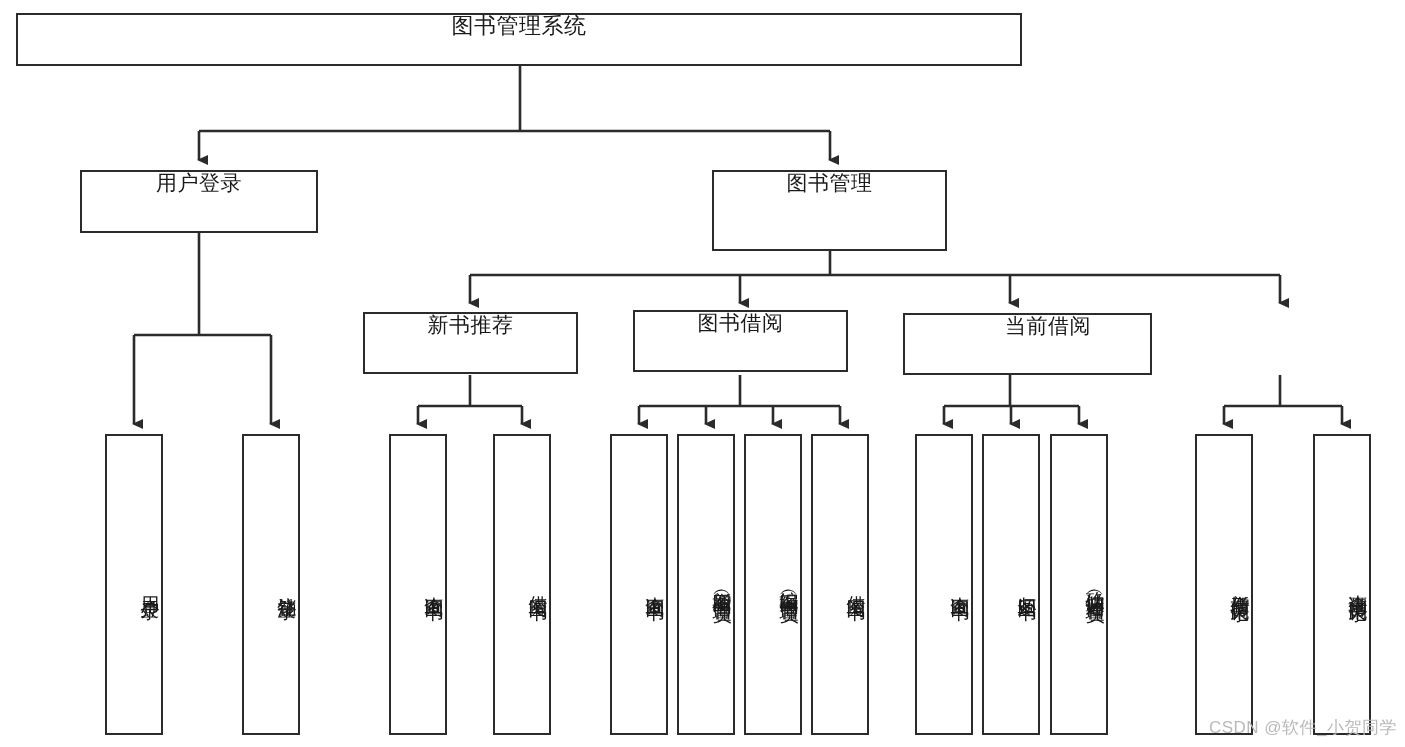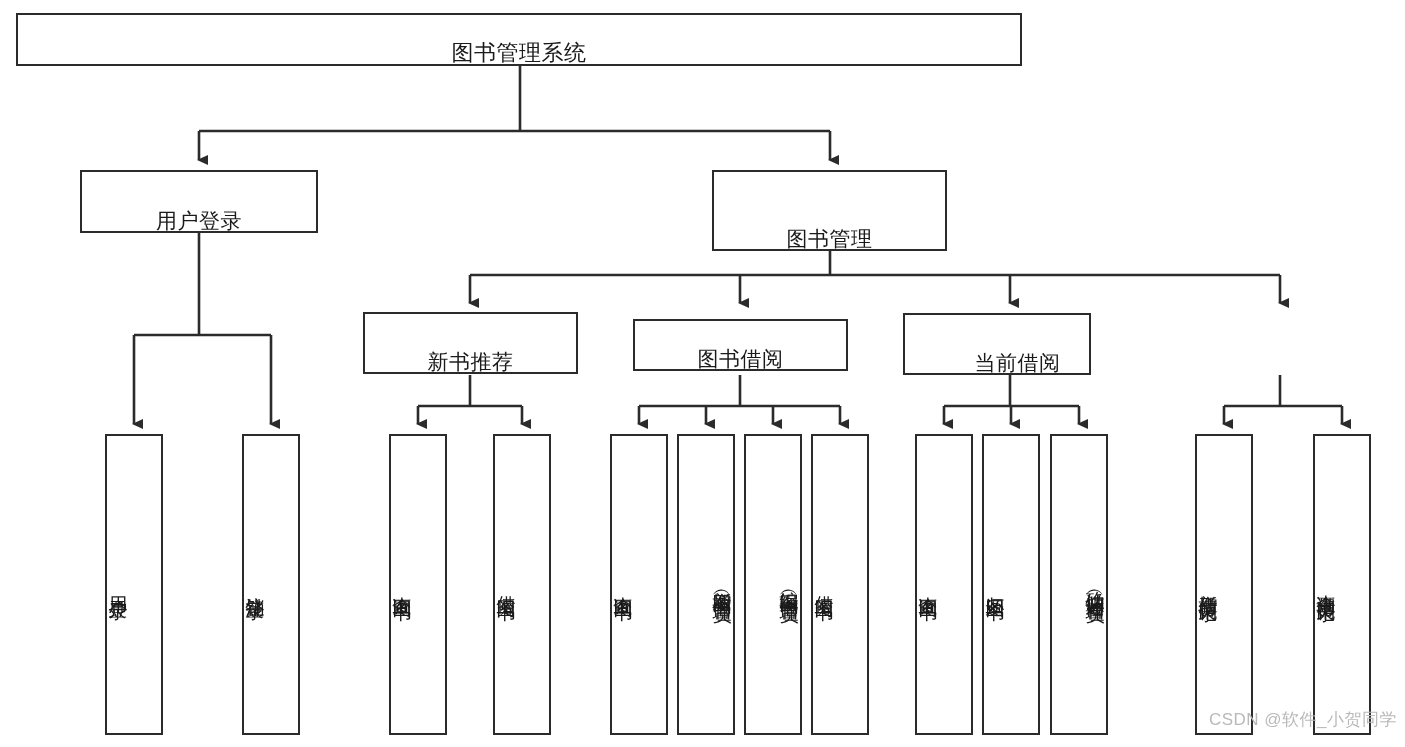--- a/index.html
+++ b/index.html
@@ -16,21 +16,21 @@
     height: 747px;
     background: #ffffff;
     overflow: hidden;
   }
   .node {
     position: absolute;
     box-sizing: border-box;
     border: 2px solid #2b2b2b;
     background: #ffffff;
     display: flex;
-    align-items: flex-end;
+    align-items: flex-start;
     justify-content: center;
     color: #1a1a1a;
   }
   .node-h {
     font-size: 21px;
     letter-spacing: 0.5px;
     line-height: 1;
   }
   .node-title {
     font-size: 22px;
@@ -56,21 +56,21 @@
     position: absolute;
     left: 0;
     top: 0;
     width: 1405px;
     height: 747px;
     pointer-events: none;
   }
   .wm {
     position: absolute;
     right: 8px;
-    bottom: 16px;
+    bottom: 8px;
     font-size: 17px;
     color: #b9b9b9;
     letter-spacing: 0.5px;
     white-space: nowrap;
   }
 </style>
 </head>
 <body>
 
 <div id="canvas">
@@ -134,25 +134,25 @@
   </div>
 
   <div class="node node-h" style="left:712px; top:170px; width:235px; height:81px;">
     <span>图书管理</span>
   </div>
 
   <div class="node node-h" style="left:363px; top:312px; width:215px; height:62px;">
     <span>新书推荐</span>
   </div>
 
-  <div class="node node-h" style="left:633px; top:319px; width:215px; height:52px;">
+  <div class="node node-h" style="left:633px; top:310px; width:215px; height:62px;">
     <span>图书借阅</span>
   </div>
 
-  <div class="node node-h" style="left:903px; top:313px; width:188px; height:62px;padding-left:41px;">
+  <div class="node node-h" style="left:903px; top:313px; width:249px; height:62px;padding-left:41px;">
     <span>当前借阅</span>
   </div>
 
 
   <div class="node node-v" style="left:105px; top:434px; width:58px; height:301px;">
     <span class="vtext">用户登录</span>
   </div>
 
   <div class="node node-v" style="left:242px; top:434px; width:58px; height:301px;">
     <span class="vtext">注销登录</span>

